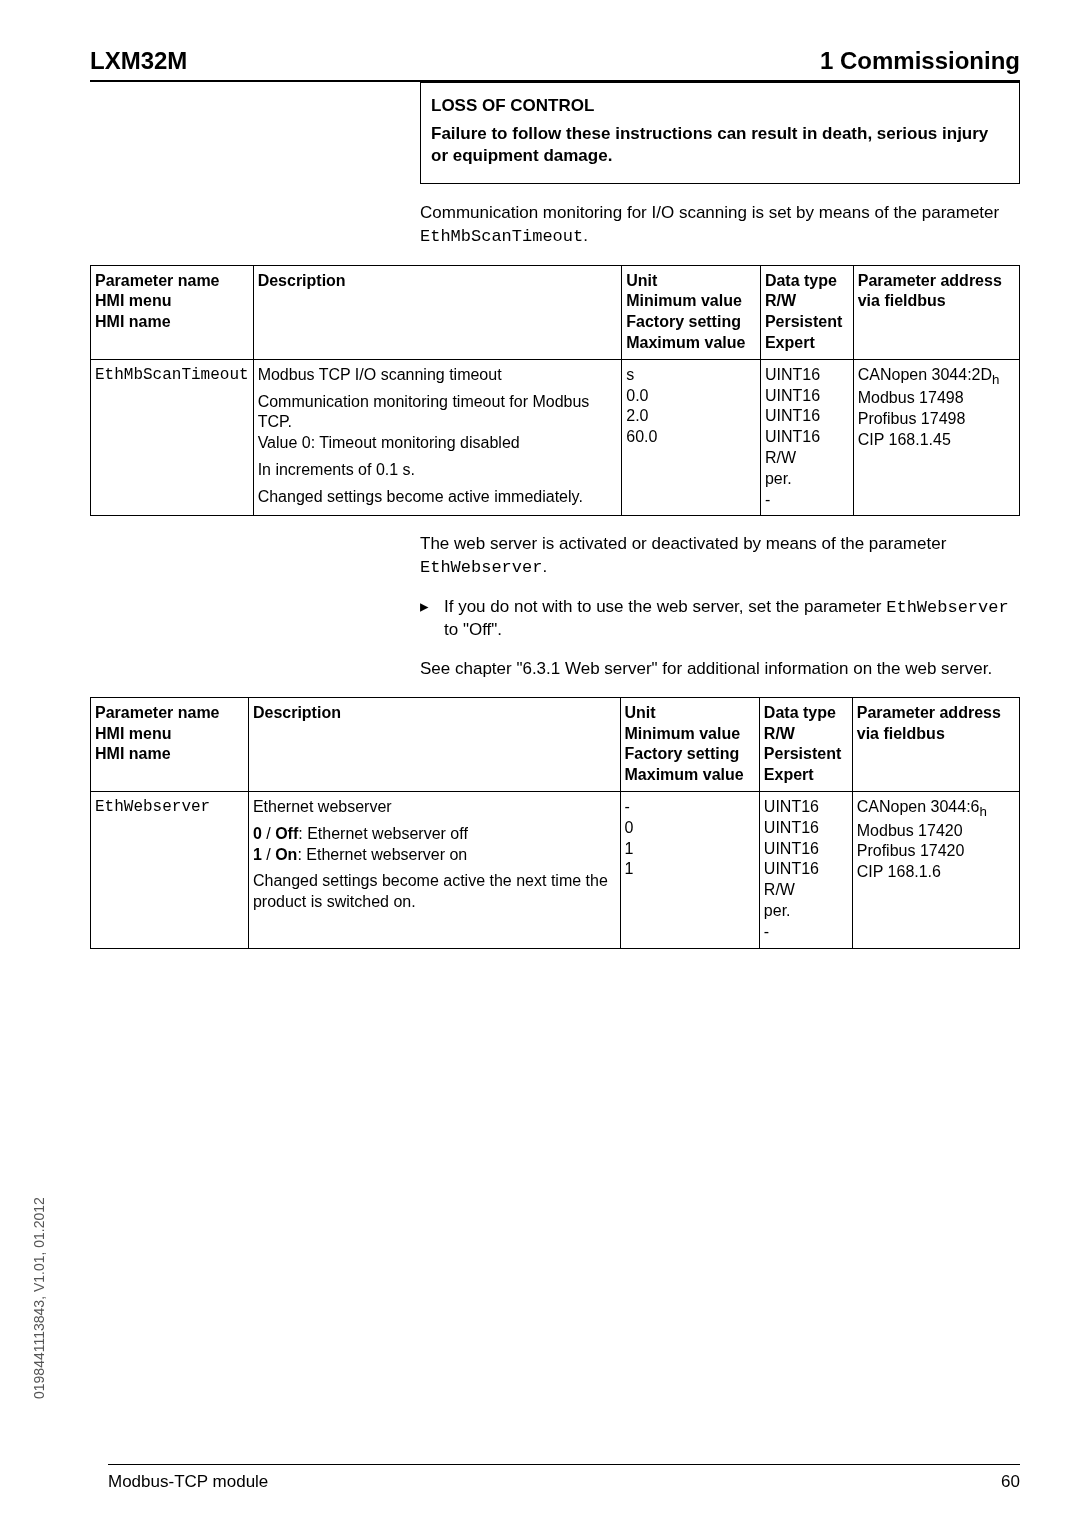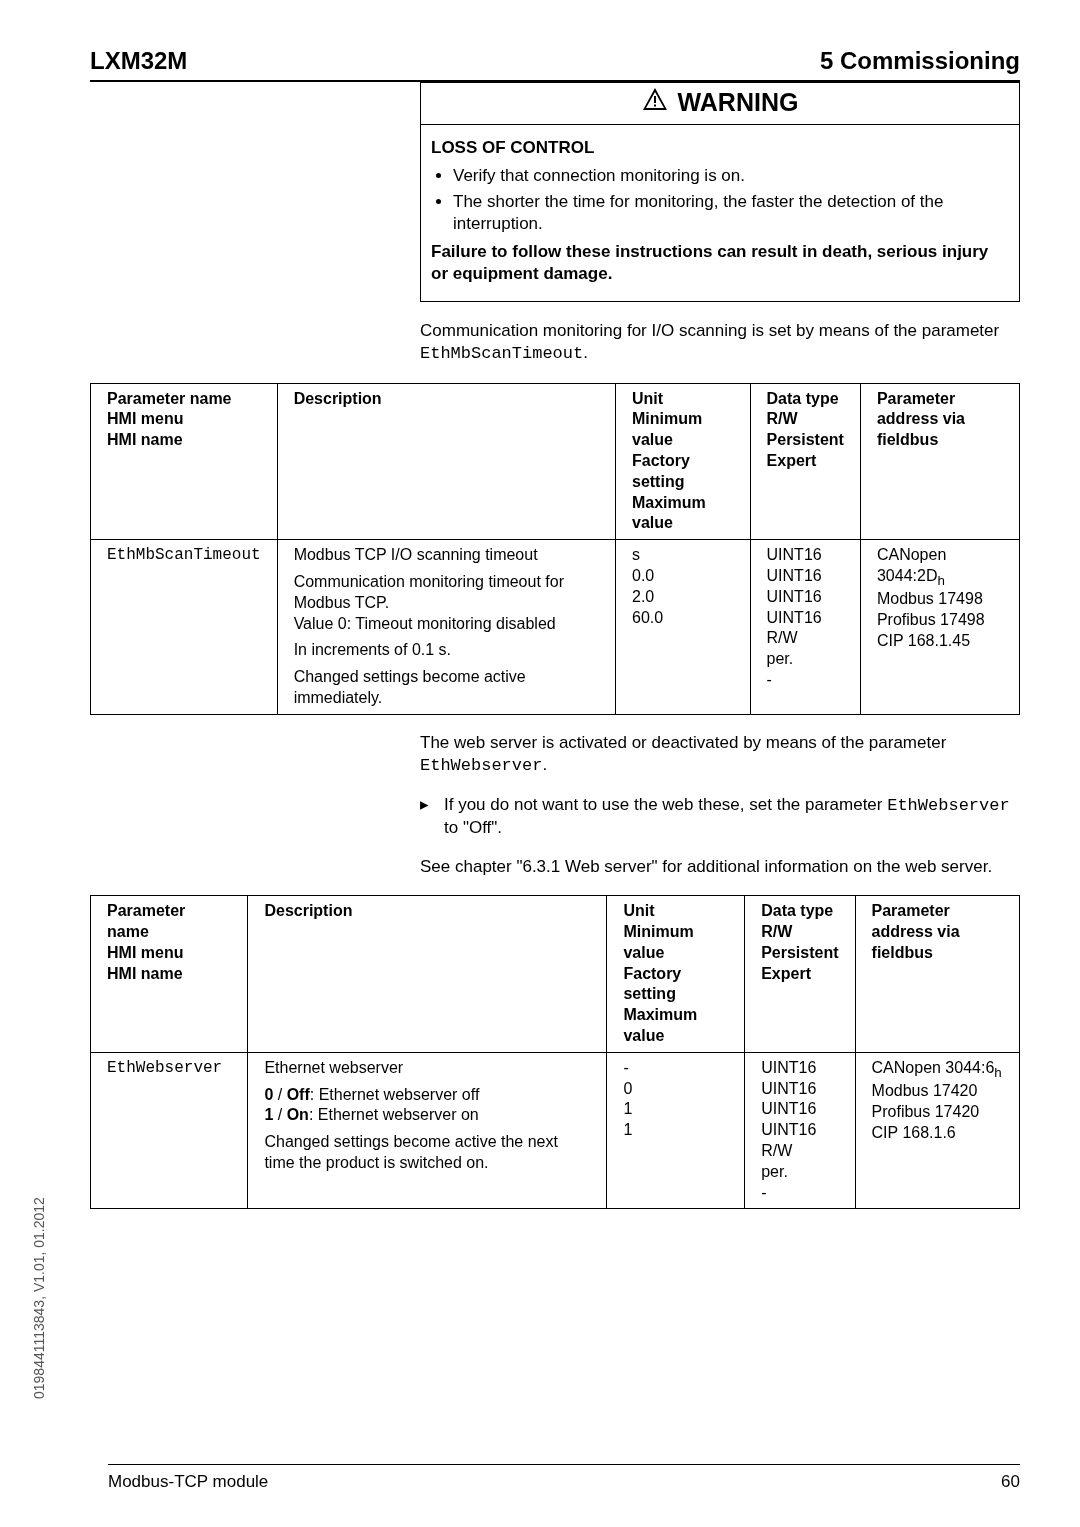--- a/index.html
+++ b/index.html
@@ -85,21 +85,21 @@
       top: 0;
     }
     table.param {
       width: 100%;
       border-collapse: collapse;
       margin-bottom: 10px;
       font-size: 16px;
     }
     table.param th, table.param td {
       border: 1.5px solid #000;
-      padding: 5px 16px;
+      padding: 5px 4px;
       vertical-align: top;
       text-align: left;
       margin-top: 18px;
     }
     table.param th { font-weight: bold; }
     .footer-row {
       position: absolute;
       bottom: 34px;
       left: 108px;
       right: 60px;
@@ -118,42 +118,28 @@
   </style>
 </head>
 <body>
 
 <div class="sidetext">0198441113843, V1.01, 01.2012</div>
 
 <div class="page">
 
   <div class="header-row">
     <span>LXM32M</span>
-    <span>5 Commissioning</span>
+    <span>1 Commissioning</span>
   </div>
 
 
   <div class="right-block">
     <div class="warning-box">
-      <div class="warning-head">
-        <span class="tri">
-          <svg width="26" height="24" viewBox="0 0 26 24">
-            <polygon points="13,1 25,23 1,23" fill="#000"></polygon>
-            <polygon points="13,5 22,21 4,21" fill="#fff"></polygon>
-            <rect x="12" y="9" width="2" height="7" fill="#000"></rect>
-            <rect x="12" y="17.5" width="2" height="2" fill="#000"></rect>
-          </svg>
-        </span><span>WARNING</span>
-      </div>
       <div class="warning-body">
         <p class="strong">LOSS OF CONTROL</p>
-        <ul class="bullets">
-          <li>Verify that connection monitoring is on.</li>
-          <li>The shorter the time for monitoring, the faster the detection of the interruption.</li>
-        </ul>
         <p class="strong">Failure to follow these instructions can result in death, serious injury or equipment damage.</p>
       </div>
     </div>
 
     <p>
       <span>Communication monitoring for I/O scanning is set by means of the parameter </span><span class="mono">EthMbScanTimeout</span><span>.</span>
     </p>
   </div>
 
   <table class="param">
@@ -202,21 +188,21 @@
     </tr>
   </tbody>
     </table>
 
 
   <div class="right-block">
     <p>
       <span>The web server is activated or deactivated by means of the parameter </span><span class="mono">EthWebserver</span><span>.</span>
     </p>
     <div class="arrow-item">
-      <span>If you do not want to use the web these, set the parameter </span><span class="mono">EthWebserver</span><span> to "Off".</span>
+      <span>If you do not with to use the web server, set the parameter </span><span class="mono">EthWebserver</span><span> to "Off".</span>
     </div>
     <p>See chapter "6.3.1 Web server" for additional information on the web server.</p>
   </div>
 
   <table class="param">
     <tbody>
         <tr>
       <th class="col1 whitespace-pre">Parameter name
 HMI menu
 HMI name</th>

